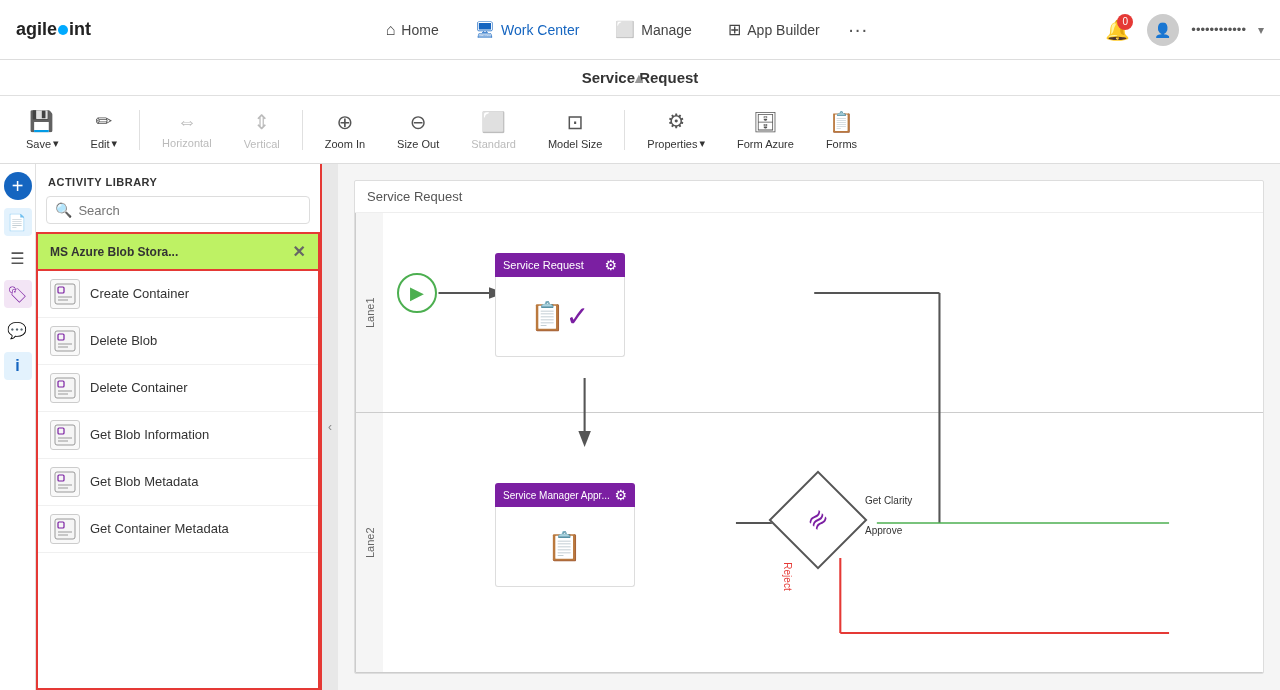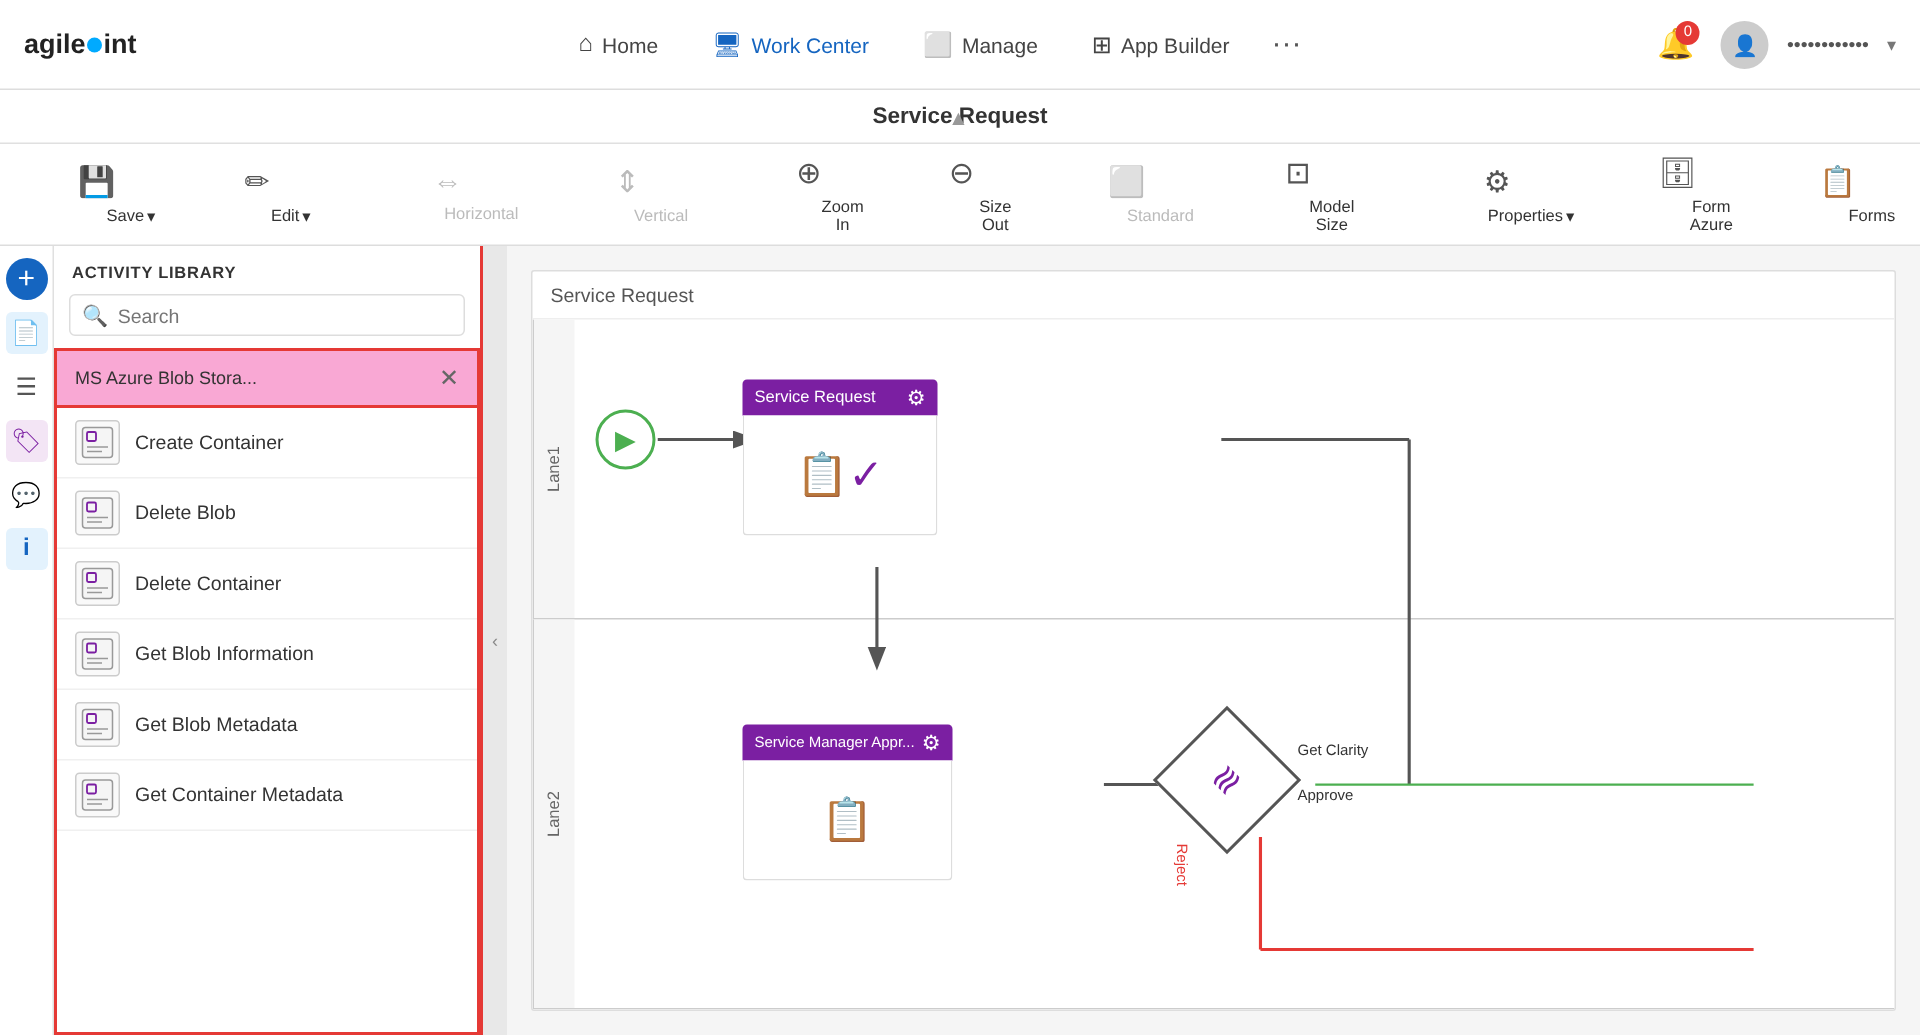--- a/index.html
+++ b/index.html
@@ -135,21 +135,21 @@
       cursor: pointer;
       border-radius: 4px;
       color: #333;
       font-size: 12px;
       border: none;
       background: transparent;
     }
     .toolbar-btn.disabled { color: #bbb; cursor: default; }
     .toolbar-icon { font-size: 20px; color: #555; }
     .toolbar-btn.disabled .toolbar-icon { color: #bbb; }
-    .toolbar-label { font-size: 11px; display: flex; align-items: center; gap: 2px; margin-left: 45px; }
+    .toolbar-label { font-size: 11px; display: flex; align-items: center; gap: 2px; }
     .toolbar-sep { width: 1px; height: 40px; background: #e0e0e0; margin: 0 4px; }
 
     
     .main-area {
       display: flex;
       height: calc(690px - 60px - 36px - 68px);
       overflow: hidden;
     }
 
     
@@ -212,27 +212,27 @@
       border: none;
       outline: none;
       font-size: 13px;
       color: #666;
       width: 100%;
     }
 
     
     .category-header {
       padding: 8px 12px;
-      background: #f9a8d4;
+      background: #bef264;
       border: 2px solid #e53935;
       display: flex;
       align-items: center;
       justify-content: space-between;
       font-size: 12px;
-      font-weight: 400;
+      font-weight: 700;
       color: #333;
     }
     .close-btn { cursor: pointer; color: #666; font-size: 16px; }
 
     .activity-list {
       flex: 1;
       overflow-y: auto;
       border: 2px solid #e53935;
       border-top: none;
       text-align: center;

